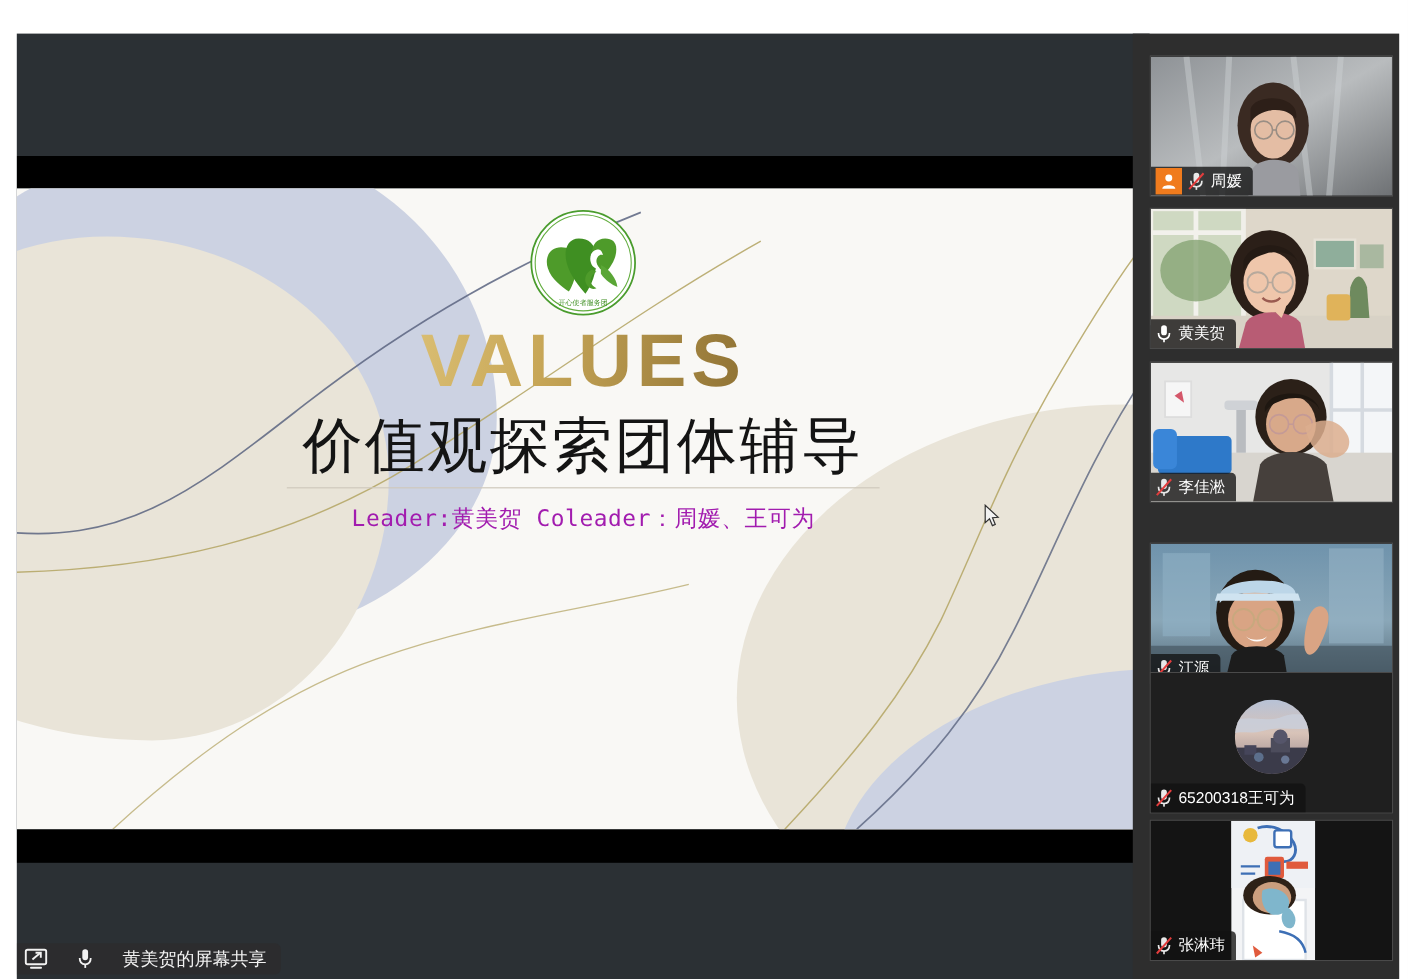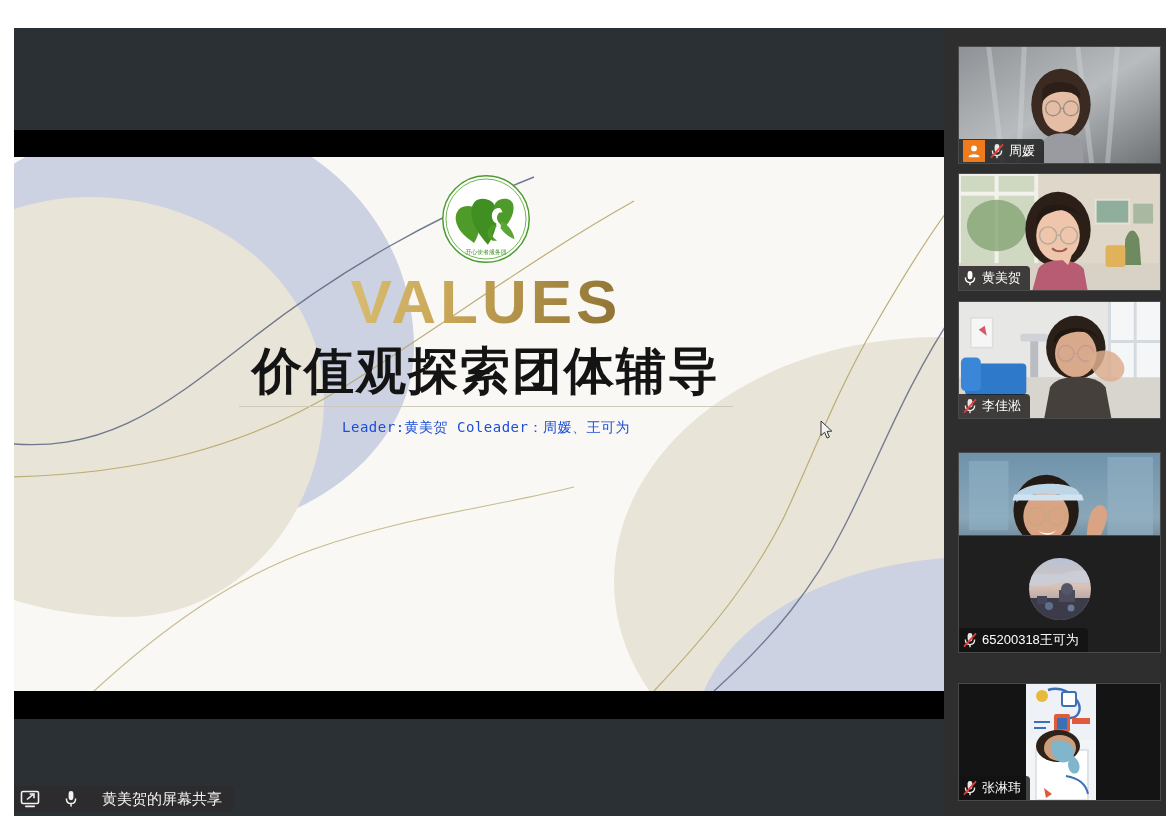--- a/index.html
+++ b/index.html
@@ -66,30 +66,30 @@
     margin-top:6px;
     font-family:"Liberation Sans","DejaVu Sans",sans-serif;
     font-size:62px; font-weight:bold; letter-spacing:4px;
     background:linear-gradient(100deg,#d9bd72 0%,#c9a858 35%,#8f7234 100%);
     -webkit-background-clip:text; background-clip:text;
     -webkit-text-fill-color:transparent; color:#b8973f;
     line-height:1;
   }
   .slide-title {
     margin-top:12px;
-    font-size:50px; font-weight:bold; color:#141414;
+    font-size:50px; font-weight:normal; color:#141414;
     letter-spacing:2px; line-height:1.05;
   }
   .title-rule {
     margin-top:8px; width:494px; height:1px; background:#cfc9bc;
   }
   .slide-sub {
     margin-top:12px;
     font-family:"DejaVu Sans Mono","Liberation Mono",monospace;
-    font-size:14px; color:#1d4ed8; letter-spacing:.5px;
+    font-size:19px; color:#a21caf; letter-spacing:.5px;
   }
   .slide-badge {
     margin-top:60px;
     background:#cdc2a9; border-radius:9px;
     padding:9px 18px 10px;
     text-align:center; color:#ffffff;
     font-size:14px; line-height:1.5; letter-spacing:1px;
     min-width:175px;
   }
 
@@ -334,21 +334,21 @@
         <svg width="14" height="16" viewBox="0 0 14 16">
           <rect x="4.6" y="1" width="4.8" height="8.4" rx="2.4" fill="#e8e8e8"></rect>
           <path d="M2.4 7.6 C2.4 11.2 4.6 12.6 7 12.6 C9.4 12.6 11.6 11.2 11.6 7.6" fill="none" stroke="#e8e8e8" stroke-width="1.4"></path>
           <rect x="6.3" y="12.4" width="1.4" height="2.8" fill="#e8e8e8"></rect>
           <path d="M1 14.6 L13 1.4" stroke="#e33d3d" stroke-width="1.7"></path>
         </svg>
         <span class="tile-name">江源</span>
       </div>
     </div>
 
-    <div class="tile" style="top:507px">
+    <div class="tile" style="top:532px">
       <div class="tile-video" style="background:#1f1f1f"></div>
       <div class="avatar-circle">
         <svg width="62" height="62" viewBox="0 0 62 62">
           <defs>
             <linearGradient id="sky" x1="0" y1="0" x2="0" y2="1">
               <stop offset="0" stop-color="#b7c2d6"></stop>
                 <stop offset=".45" stop-color="#d8c3b8"></stop>
                 <stop offset="1" stop-color="#8e7f86"></stop>
             </linearGradient>
           </defs>

